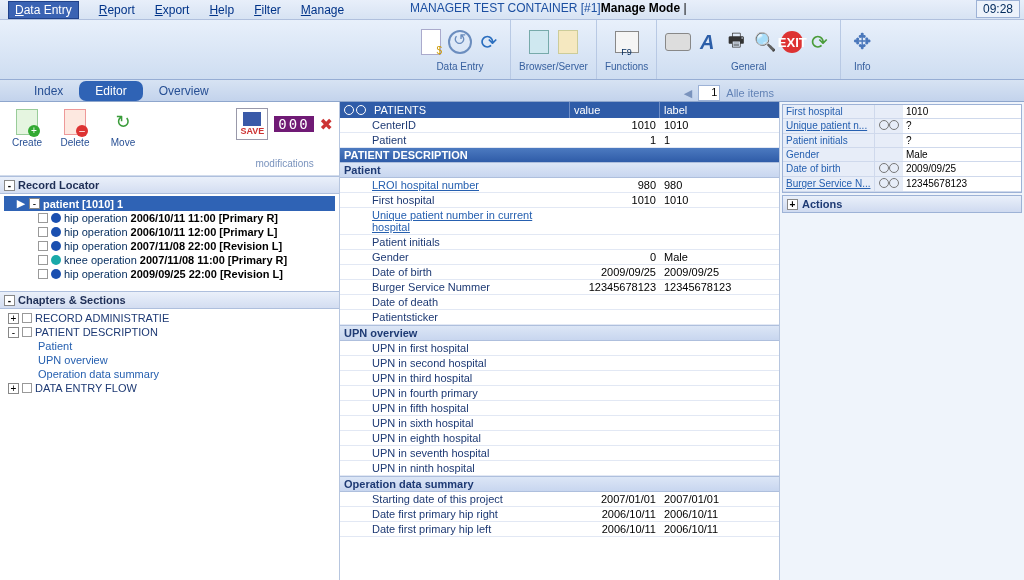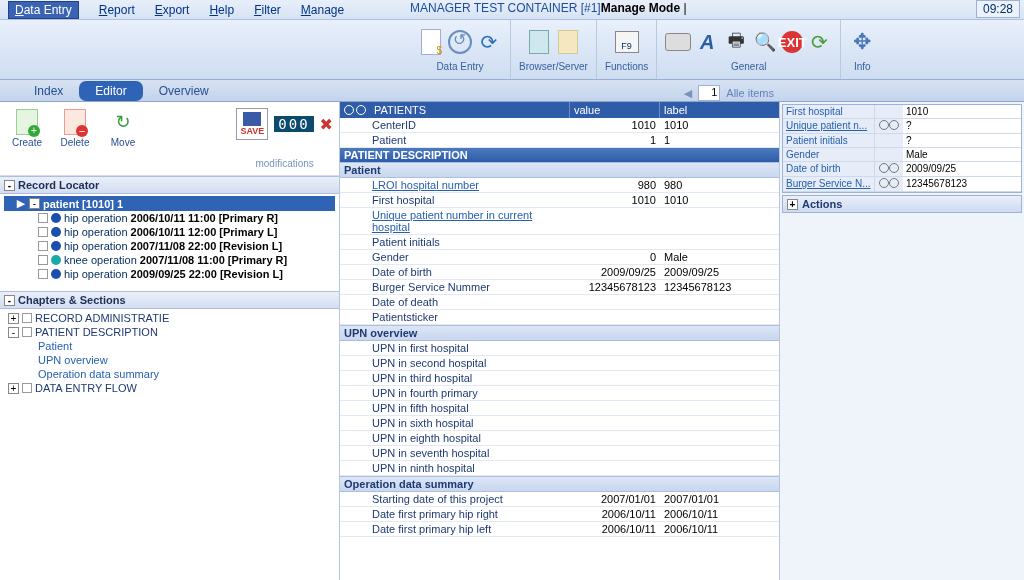--- a/index.html
+++ b/index.html
@@ -21,21 +21,21 @@
 .ribbon .page-ico::after{content:"$";position:absolute;bottom:-2px;right:-2px;font-size:10px;color:#c90;}
 .ribbon .arrow-cir{ width:24px;height:24px;border:2px solid #6b8dbe;border-radius:50%;position:relative;}
 .ribbon .arrow-cir::after{content:"↺";position:absolute;left:3px;top:-2px;font-size:16px;color:#6b8dbe;}
 .ribbon .kb-ico{border:1px solid #888;border-radius:3px;background:#ddd;width:26px;height:18px;}
 .ribbon .font-ico{color:#2c5ea8;font-weight:bold;font-style:italic;font-size:20px;}
 .ribbon .print-ico{color:#333;}
 .ribbon .mag-ico{color:#2c5ea8;}
 .ribbon .exit-ico{background:#d33;color:#fff;border-radius:50%;width:22px;height:22px;font-size:13px;font-weight:bold;}
 .ribbon .refresh-ico{color:#4a9c3a;font-size:20px;}
 .ribbon .move-ico{color:#4a77bb;font-size:22px;}
-.ribbon .fn-key{border:1px solid #888;background:#f5f5f5;width:24px;height:22px;font-size:9px;text-align:center;line-height:10px;padding-top:9px;}
+.ribbon .fn-key{border:1px solid #888;background:#f5f5f5;width:24px;height:22px;font-size:9px;text-align:center;line-height:10px;padding-top:15px;}
 .ribbon .book{border:1px solid #7aa;background:#cfe8f0;width:20px;height:24px;position:relative;}
 .ribbon .book.y{border-color:#cc9;background:#f5e8c0;}
 
 .tabstrip { height:22px; background:linear-gradient(#d7e3f3,#c3d3ec); border-bottom:1px solid #8ea6cc; display:flex; align-items:flex-end; padding-left:18px; gap:0;}
 .tabstrip .tab { padding:3px 16px; color:#274f94; cursor:pointer; font-size:12px;}
 .tabstrip .tab.active { background:#2f63b5; color:#fff;border-radius:7px;}
 .tabstrip .right { margin-left:auto; margin-right:250px; display:flex; align-items:center; gap:6px; color:#6383b6; font-size:11px;}
 .tabstrip .pagebox { border:1px solid #9db2d6; background:#fff; width:22px; height:16px; text-align:right; padding-right:2px; color:#000;}
 
 .main { display:flex; height:478px; }
@@ -46,21 +46,21 @@
 .left-tools { display:flex; align-items:flex-start; gap:6px; padding:6px; border-bottom:1px solid #d2dcec;}
 .mini-btn { display:flex; flex-direction:column; align-items:center; gap:1px; width:42px; font-size:10px; color:#274f94; cursor:pointer;}
 .mini-btn .glyph { width:28px;height:28px;display:flex;align-items:center;justify-content:center;font-size:18px;}
 .doc-glyph{ border:1px solid #9c9; background:#e5f5e0; width:22px;height:26px;position:relative;}
 .doc-glyph .plus{position:absolute;bottom:-3px;right:-3px;background:#3a3;color:#fff;border-radius:50%;width:12px;height:12px;font-size:10px;line-height:12px;text-align:center;}
 .doc-glyph .minus{position:absolute;bottom:-3px;right:-3px;background:#d33;color:#fff;border-radius:50%;width:12px;height:12px;font-size:10px;line-height:12px;text-align:center;}
 .curved-arrow{color:#3a9c3a;font-size:24px;}
 .save-ico { border:1px solid #99a; background:#fff; width:32px;height:32px; display:flex;flex-direction:column;align-items:center;justify-content:center;}
 .save-ico .disk{width:18px;height:14px;background:#3a5aa8;}
 .save-ico .txt{color:#c33;font-weight:bold;font-size:9px;}
-.counter-box { background:#0c4a6e; color:#fff; font-family:monospace; padding:0 4px; letter-spacing:2px; font-size:14px;}
+.counter-box { background:#701a75; color:#fff; font-family:monospace; padding:0 4px; letter-spacing:2px; font-size:14px;}
 .mod-label{ font-size:10px; color:#7a93bd;}
 .close-x { color:#c33; font-size:16px; cursor:pointer;}
 
 .section-hdr { background:linear-gradient(#eaf0fa,#d3ddf1); border-top:1px solid #aebfdd; border-bottom:1px solid #aebfdd; padding:2px 4px; font-weight:bold; font-size:11px; color:#1e2e55; display:flex; align-items:center; gap:3px;}
 .expander { width:11px;height:11px;border:1px solid #888;background:#fff;color:#000;font-size:10px;line-height:9px;text-align:center;cursor:pointer;display:inline-block;}
 .tree { padding:2px 4px 10px 4px; font-size:11px;}
 .tree-row { display:flex; align-items:center; gap:3px; padding:1px 0 1px 12px;}
 .tree-row.sel { background:#2f63b5; color:#fff;}
 .tree-row .chk { width:10px;height:10px;border:1px solid #999;background:#fff;}
 .tree-row .dot { width:10px;height:10px;border-radius:50%;background:#1a4fb0;}

